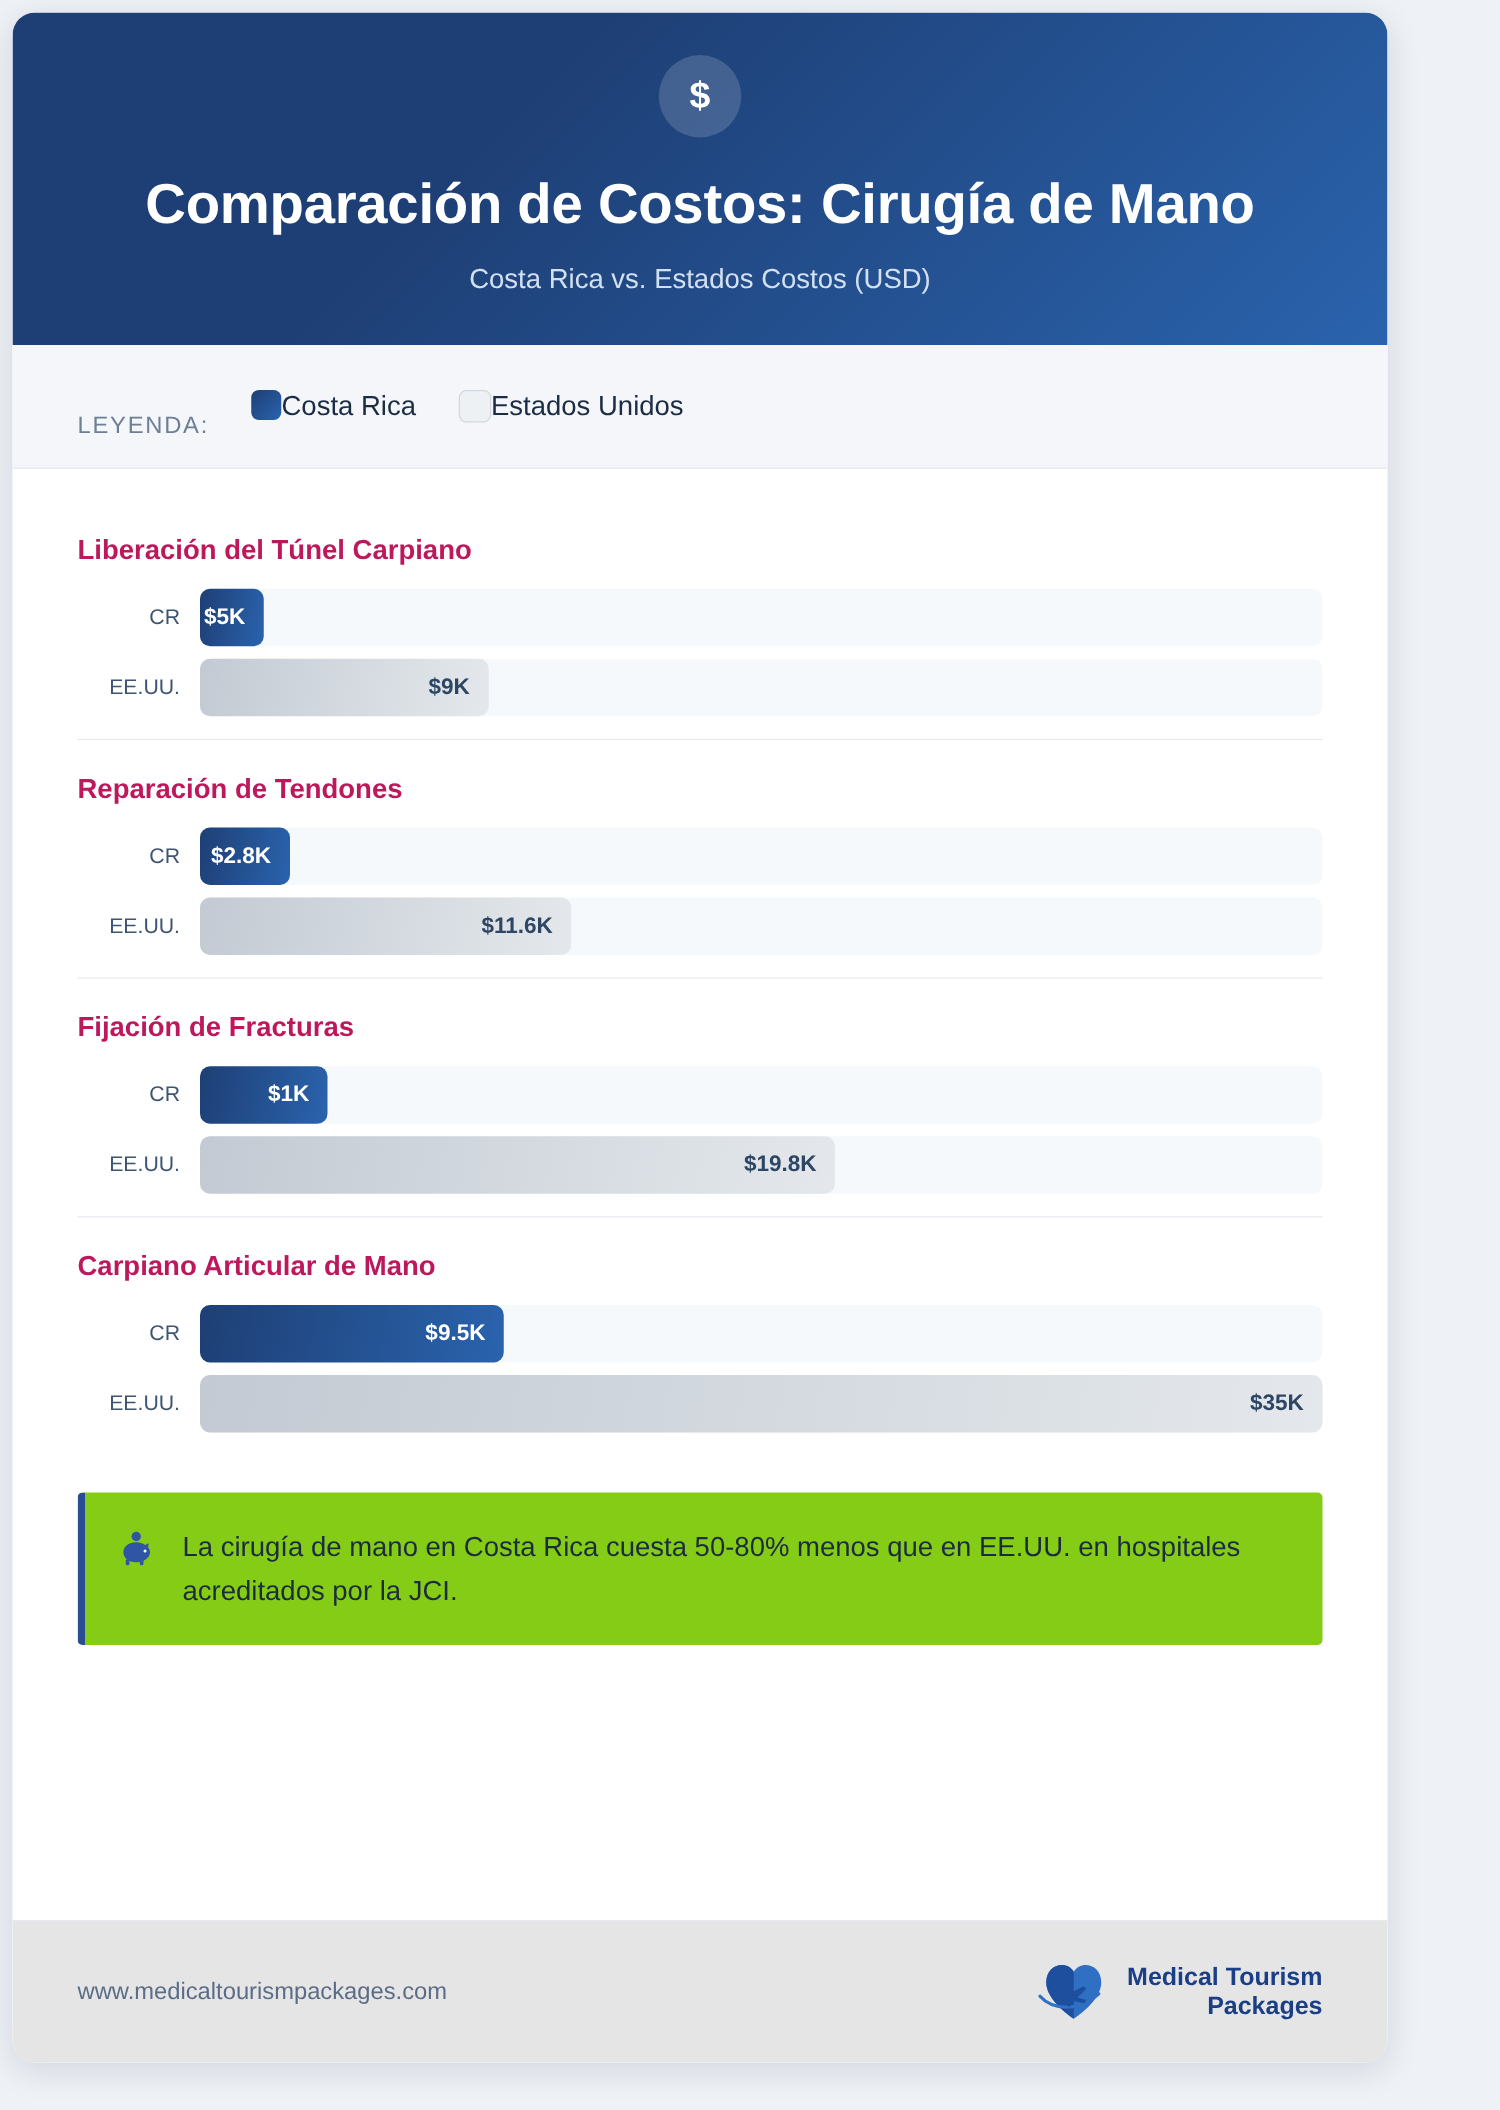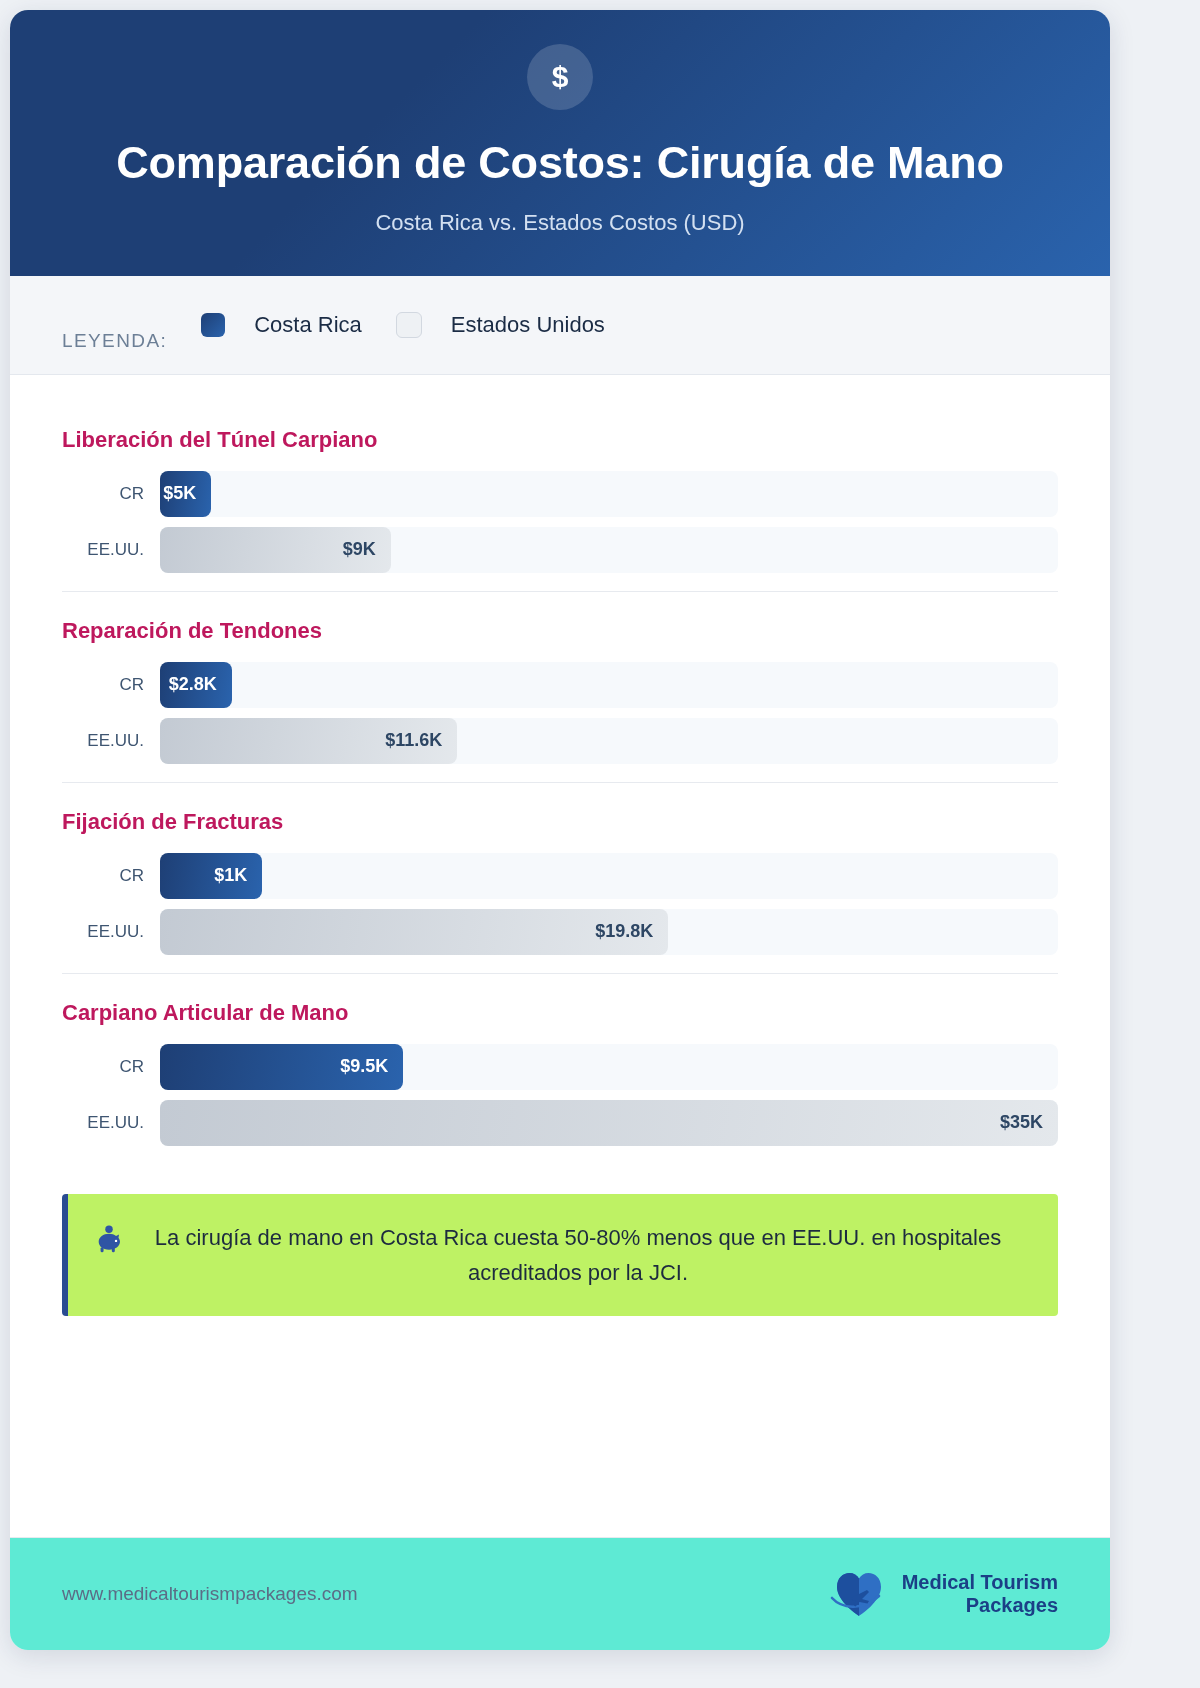--- a/index.html
+++ b/index.html
@@ -46,21 +46,21 @@
   .legend{
     background:#f4f6f9;
     border-bottom:1px solid #e4e8ee;
     padding:22px 52px;
     display:flex;align-items:center;gap:34px;
     flex:0 0 auto;
   }
   .legend-title{
     color:#6c7f96;font-size:19px;letter-spacing:1.4px;margin-top:32px;
   }
-  .legend-item{display:flex;align-items:center;gap:29px;}
+  .legend-item{display:flex;gap:0;}
   .swatch{width:24px;height:24px;border-radius:6px;display:block;}
   .swatch.cr{background:linear-gradient(135deg,#1e3f75,#2a63ad);}
   .swatch.us{background:#eef1f4;border:1px solid #d2d8e0;}
   .legend-label{font-size:22px;color:#1b2c45;}
 
   
   .body{
     padding:26px 52px 0;
     flex:1 1 auto;
   }
@@ -97,37 +97,37 @@
   }
   .bar.us{
     background:linear-gradient(100deg,#c3cad3 0%,#e4e8ec 100%);
     color:#2d4karma;
     color:#2d4664;
   }
 
   
   .callout{
     margin:30px 0 0;
-    background:#bef264;
+    background:#84cc16;
     border-left:6px solid #2a4c92;
     border-radius:4px;
     padding:26px 48px 26px 26px;
-    display:flex;gap:22px;align-items:flex-start;text-align:center;
+    display:flex;gap:22px;align-items:flex-start;
   }
   .callout-icon{
     flex:0 0 auto;width:30px;height:34px;margin-top:2px;
   }
   .callout-text{
     font-size:22px;line-height:1.6;color:#1d2b3f;
   }
 
   
   .footer{
     margin-top:auto;
-    background:#5eead4;
+    background:#e5e5e5;
     border-top:1px solid #e7eaef;
     padding:26px 52px;
     display:flex;align-items:center;justify-content:space-between;
     flex:0 0 auto;
   }
   .footer-url{font-size:19px;color:#5b6d86;}
   .brand{display:flex;align-items:center;gap:12px;}
   .brand-text{
     line-height:1.15;text-align:right;
     color:#1b3f86;font-weight:bold;

